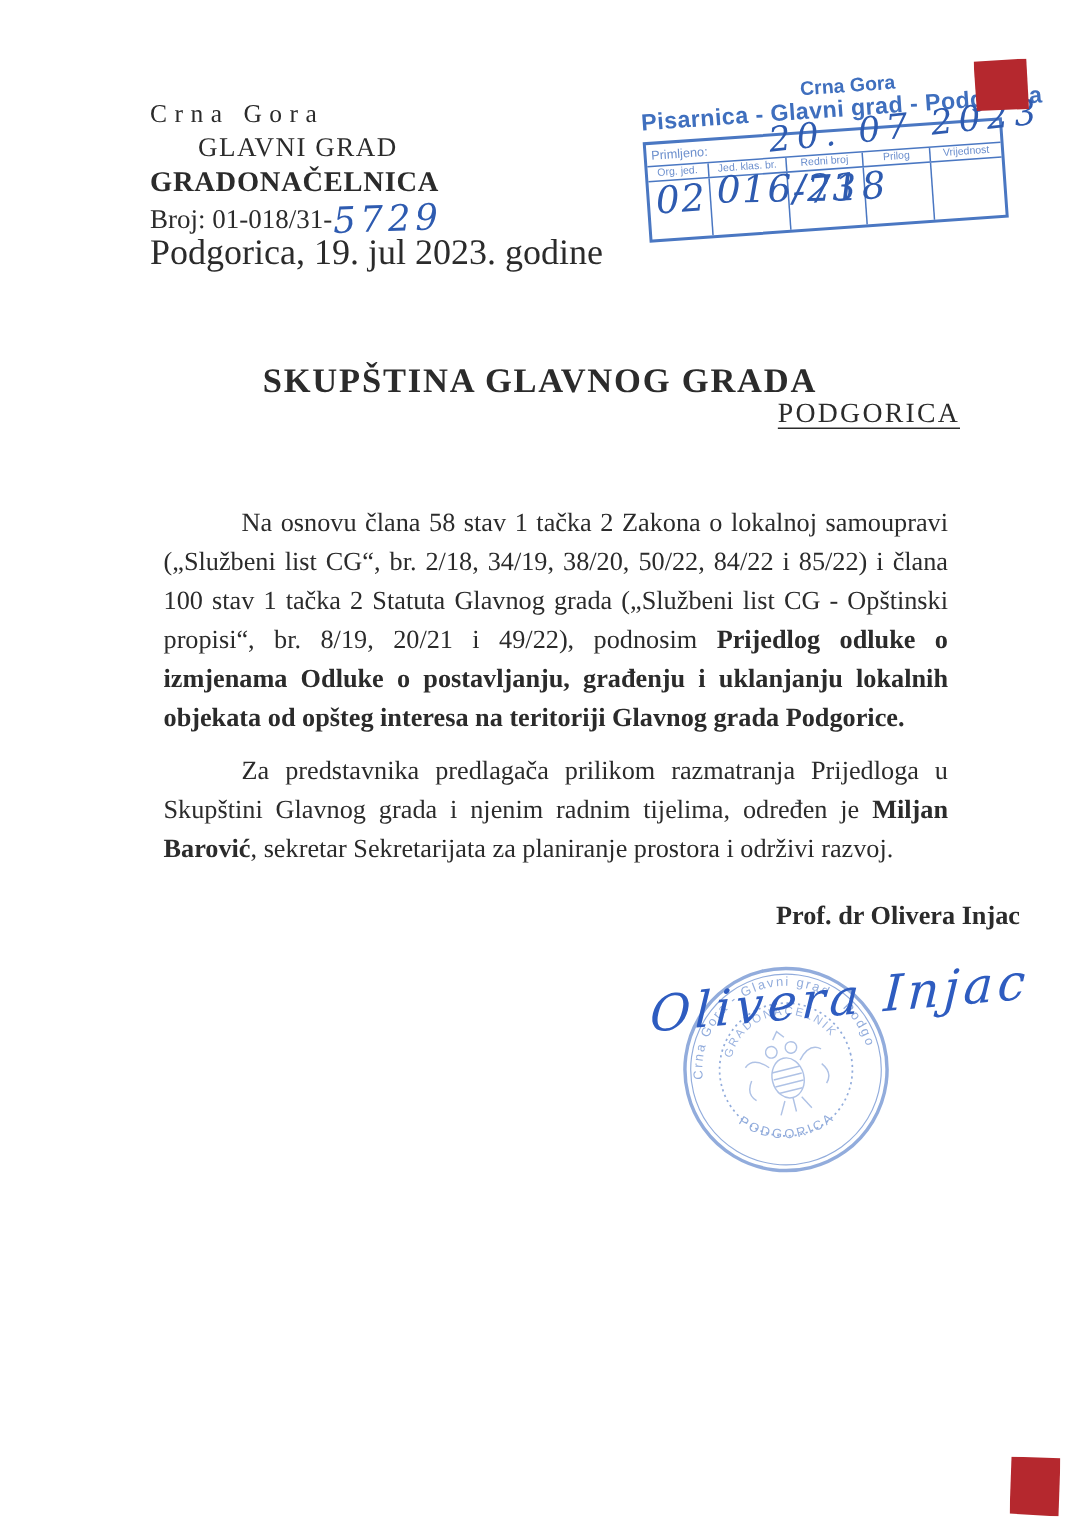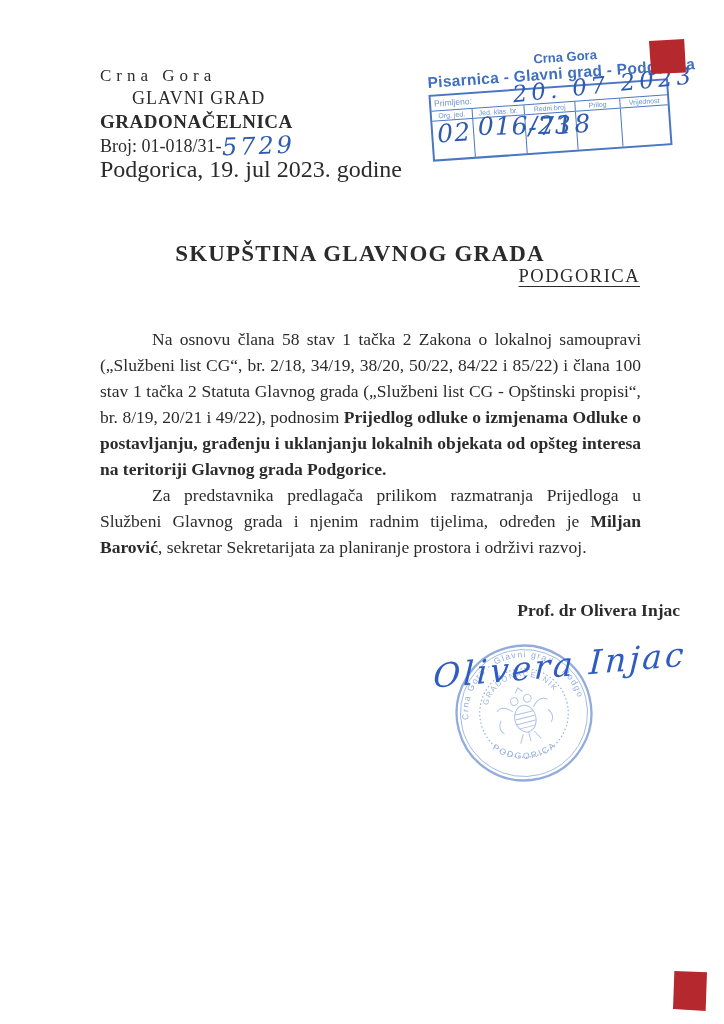--- a/index.html
+++ b/index.html
@@ -40,21 +40,21 @@
 
   
   .recipient-title{position:absolute;left:100px;top:241px;width:520px;text-align:center;
                    font-weight:bold;font-size:23px;letter-spacing:1.2px;}
   .recipient-city{position:absolute;top:266px;right:84px;font-size:18.5px;letter-spacing:1.5px;
                   text-decoration:underline;text-underline-offset:4px;}
 
   
   .body-text{position:absolute;left:100px;top:326px;width:541px;font-size:17.5px;line-height:26px;
              text-align:justify;}
-  .body-text p{margin:0;text-indent:52px;}
+  .body-text p{margin:9px;text-indent:52px;}
 
   
   .sig-title{position:absolute;left:420px;top:591px;width:260px;text-align:center;font-weight:bold;
              font-size:18px;letter-spacing:.5px;}
   .sig-name{position:absolute;left:420px;top:600px;width:260px;text-align:right;font-weight:bold;
             font-size:17.5px;}
   .seal{position:absolute;left:447px;top:636px;width:154px;height:154px;transform:rotate(-14deg);
         opacity:.85;z-index:1;}
   .sig-hand{position:absolute;left:433px;top:646px;width:245px;font-family:"DejaVu Serif",serif;
             font-style:italic;font-size:33px;color:#2e5cc0;letter-spacing:3px;white-space:nowrap;
@@ -111,21 +111,21 @@
           </div>
       </div>
     </div>
   </div>
 
   <div class="recipient-title">SKUPŠTINA GLAVNOG GRADA</div>
   <div class="recipient-city">PODGORICA</div>
 
   <div class="body-text">
     <p><span>Na osnovu člana 58 stav 1 tačka 2 Zakona o lokalnoj samoupravi („Službeni list CG“, br. 2/18, 34/19, 38/20, 50/22, 84/22 i 85/22) i člana 100 stav 1 tačka 2 Statuta Glavnog grada („Službeni list CG - Opštinski propisi“, br. 8/19, 20/21 i 49/22), podnosim </span><b>Prijedlog odluke o izmjenama Odluke o postavljanju, građenju i uklanjanju lokalnih objekata od opšteg interesa na teritoriji Glavnog grada Podgorice.</b></p>
-    <p><span>Za predstavnika predlagača prilikom razmatranja Prijedloga u Službeni Glavnog grada i njenim radnim tijelima, određen je </span><b>Miljan Barović</b><span>, sekretar Sekretarijata za planiranje prostora i održivi razvoj.</span></p>
+    <p><span>Za predstavnika predlagača prilikom razmatranja Prijedloga u Skupštini Glavnog grada i njenim radnim tijelima, određen je </span><b>Miljan Barović</b><span>, sekretar Sekretarijata za planiranje prostora i održivi razvoj.</span></p>
   </div>
 
   <div class="sig-name">Prof. dr Olivera Injac</div>
 
   <svg class="seal" viewBox="0 0 160 160">
     <g fill="none" stroke="#7f9ed6">
       <circle cx="80" cy="80" r="70" stroke-width="2.4"></circle>
       <circle cx="80" cy="80" r="66" stroke-width="0.8"></circle>
       <circle cx="80" cy="80" r="46" stroke-width="1.2" stroke-dasharray="1.5,2.5"></circle>
     </g>

